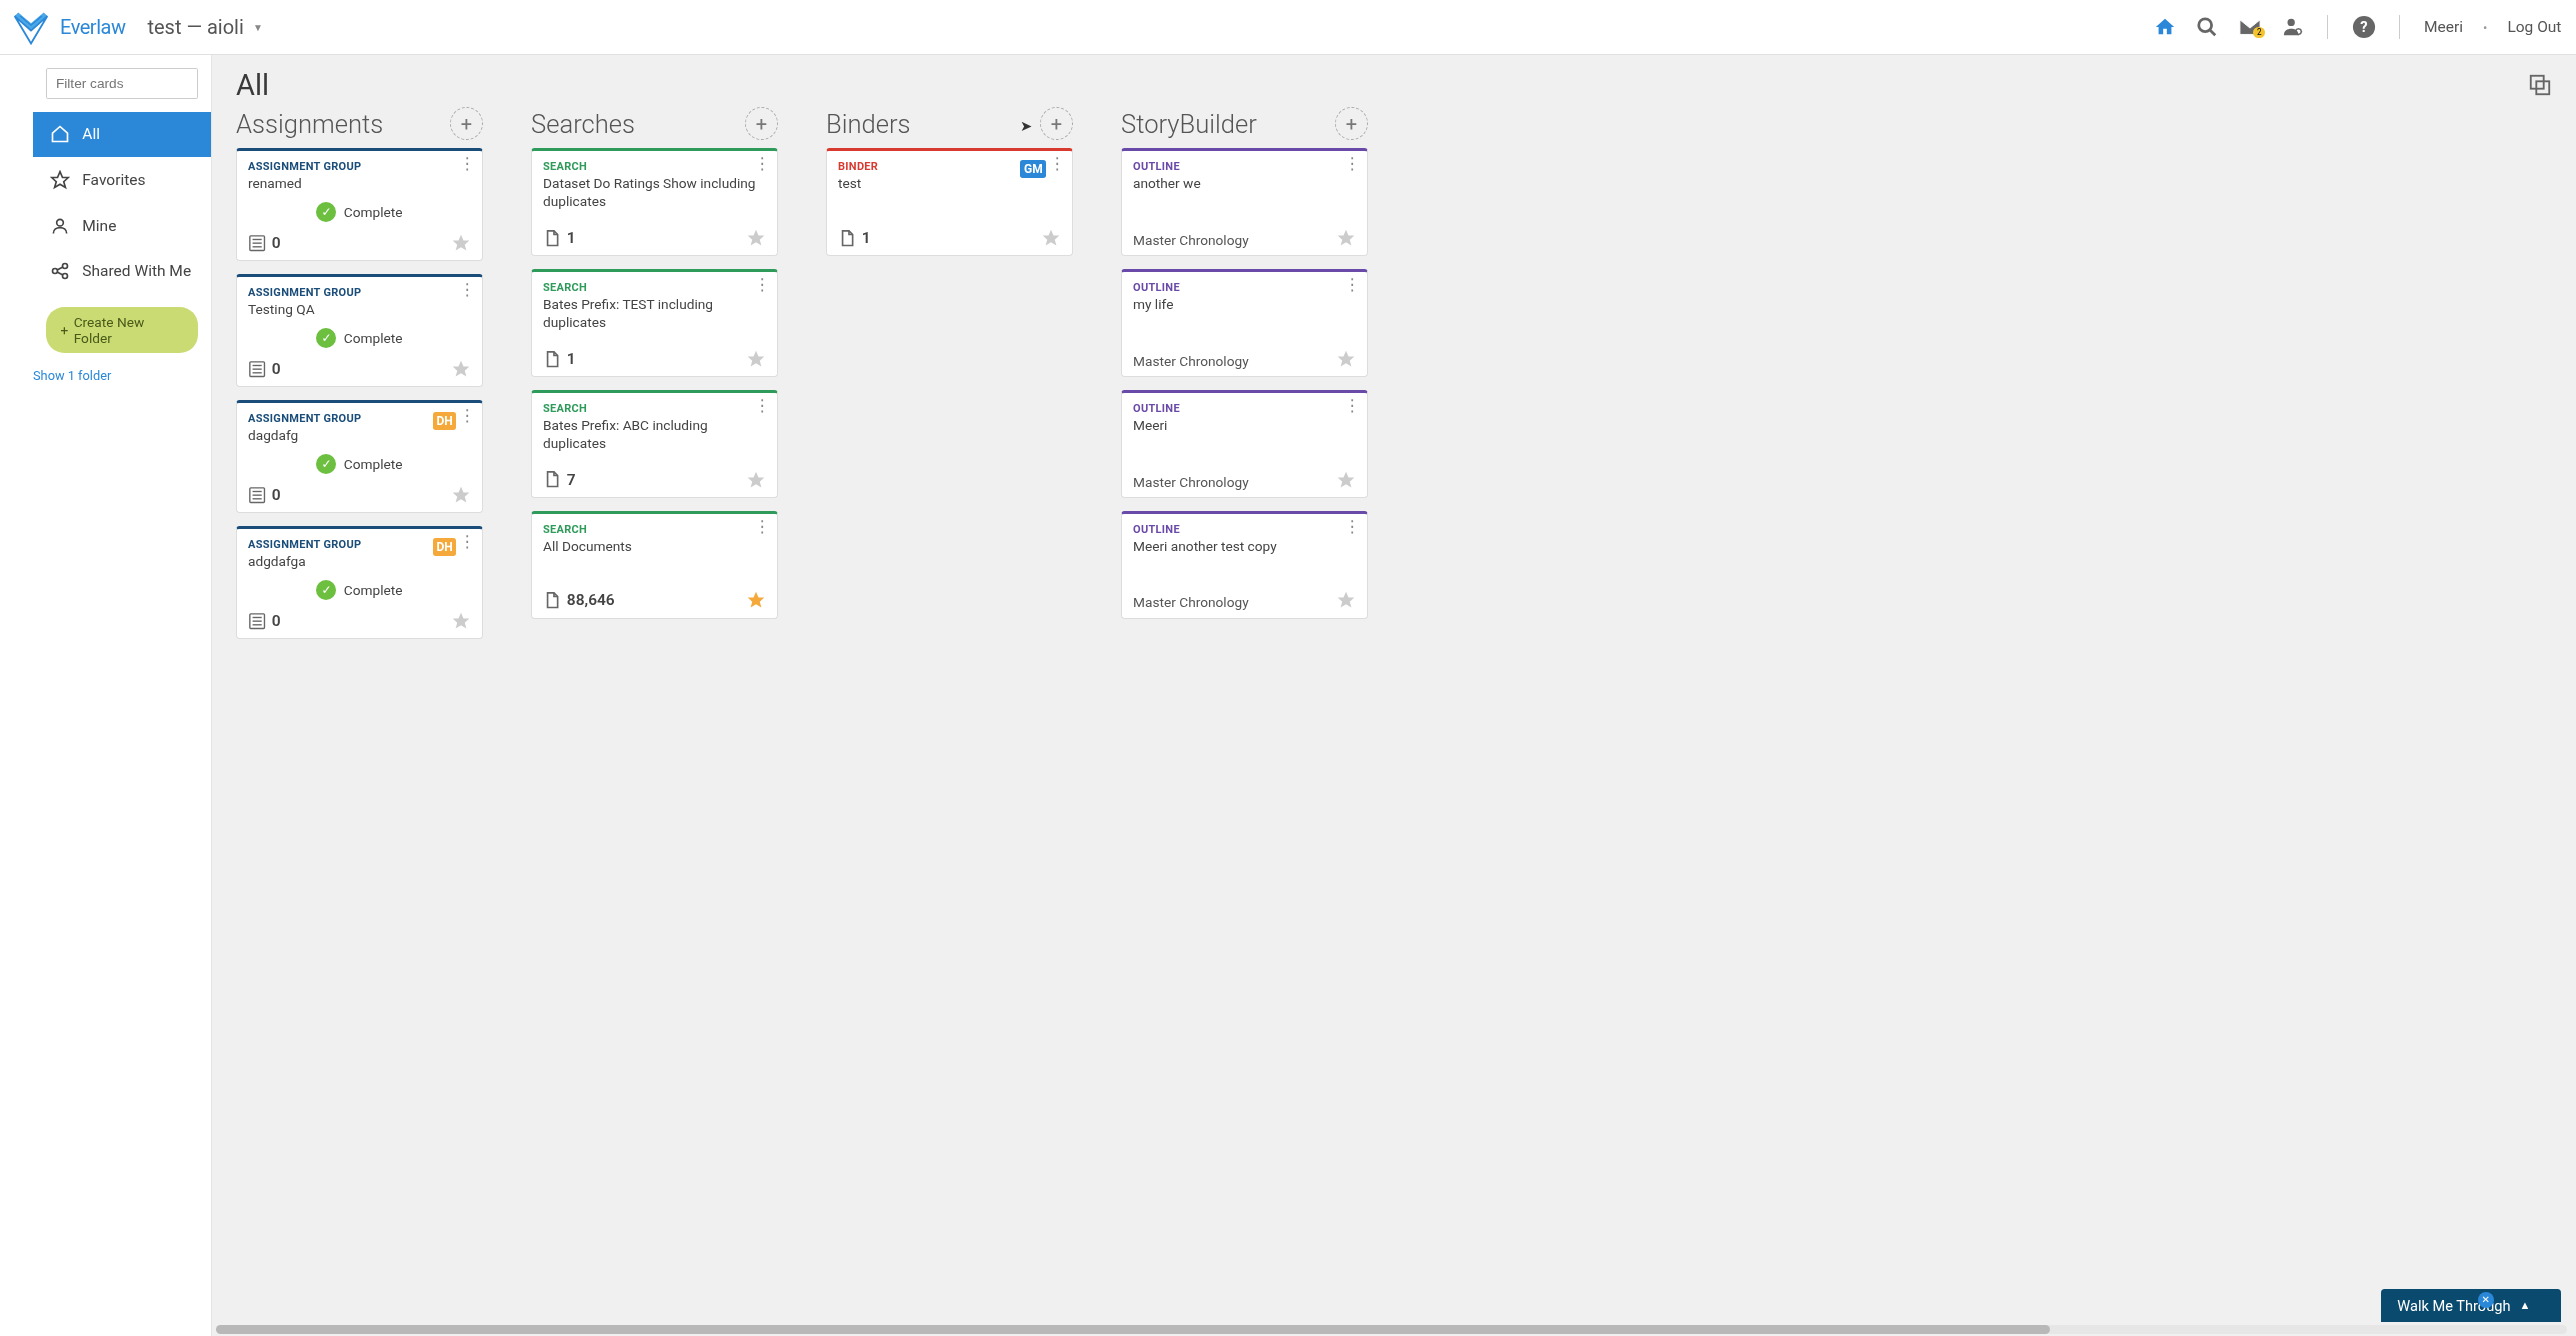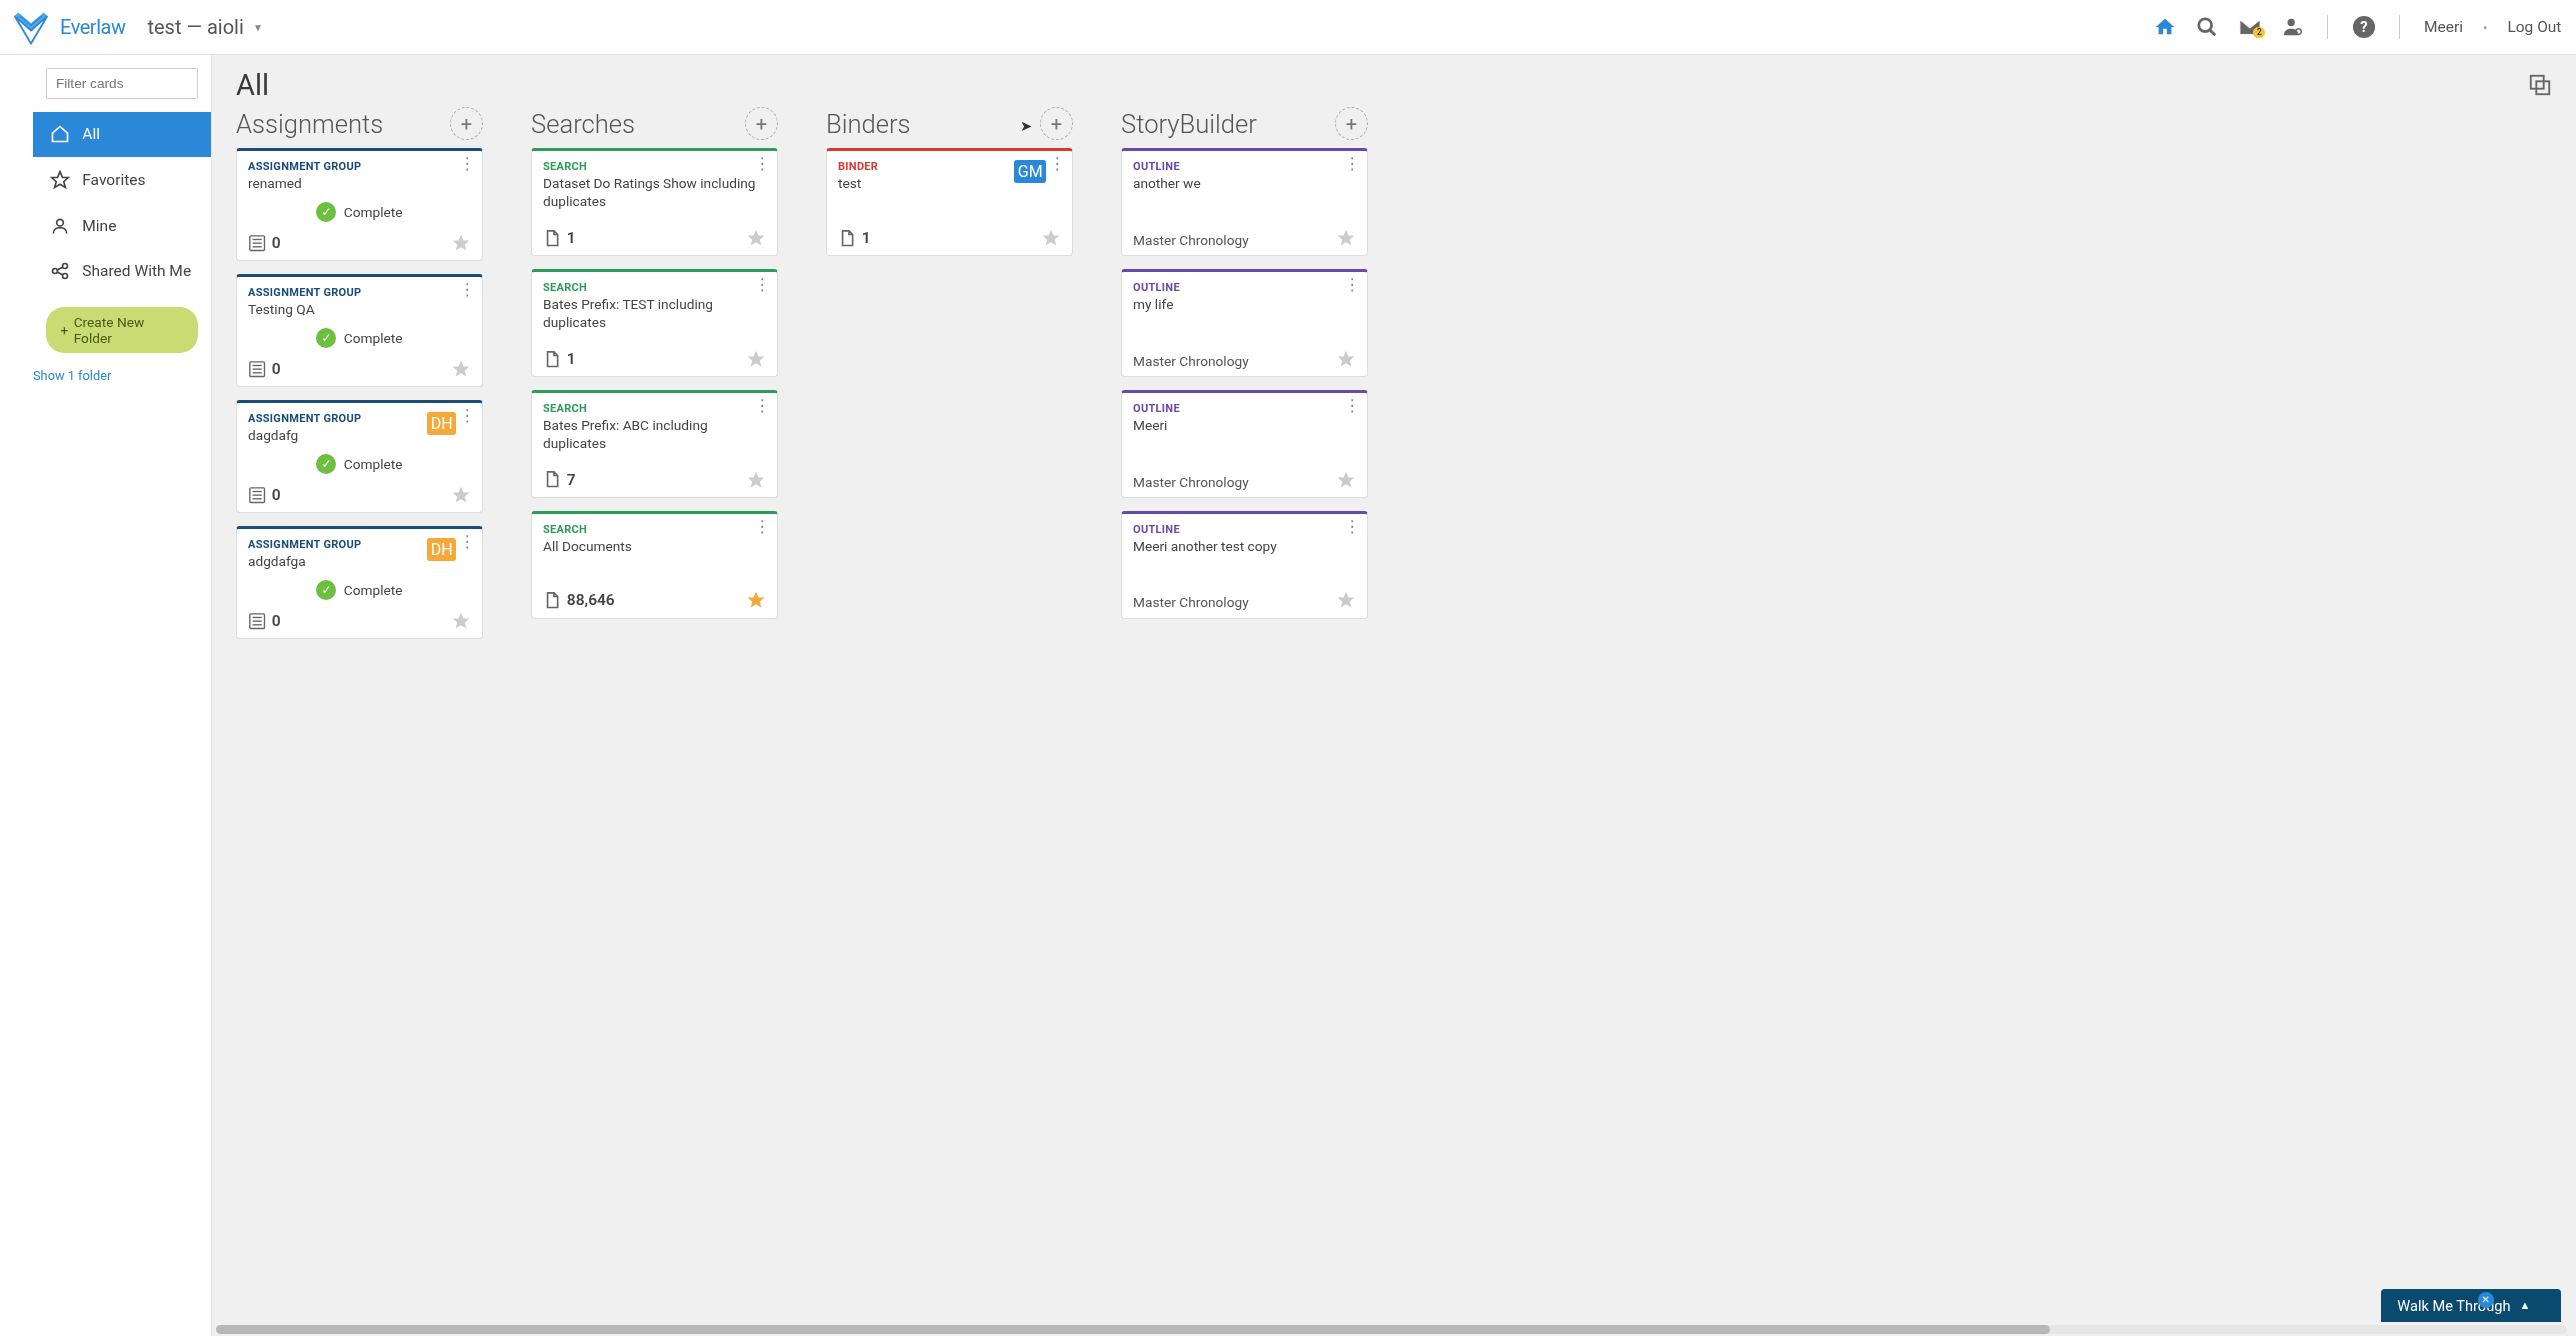--- a/index.html
+++ b/index.html
@@ -44,21 +44,21 @@
 .card.search { border-top-color: #2e9b5a; }
 .card.binder { border-top-color: #d93a2f; }
 .card.outline { border-top-color: #6a4aa8; }
 .card-type { font-size: 11px; font-weight: 700; letter-spacing: 0.3px; }
 .card.assignment .card-type { color: #1a4d7a; }
 .card.search .card-type { color: #2e9b5a; }
 .card.binder .card-type { color: #d93a2f; }
 .card.outline .card-type { color: #6a4aa8; }
 .card-name { font-size: 13.7px; color: #444; margin-top: 1.8px; line-height: 1.3; }
 .card-menu { position: absolute; top: 9.1px; right: 7.3px; color: #888; cursor: pointer; line-height: 0.5; font-size: 16.5px; letter-spacing: -0.9px; }
-.card-chip { position: absolute; top: 9.1px; right: 25.6px; background: #f4a93a; color: #fff; font-size: 16px; font-weight: 400; padding: 1.8px 3.7px; border-radius: 2.7px; }
+.card-chip { position: absolute; top: 9.1px; right: 25.6px; background: #f4a93a; color: #fff; font-size: 12px; font-weight: 700; padding: 1.8px 3.7px; border-radius: 2.7px; }
 .card-chip.blue { background: #2b88d8; }
 .card-status { display: flex; align-items: center; gap: 7.3px; margin: 9.1px 0 5.5px; justify-content: center; font-size: 13.7px; color: #444; }
 .check-circle { width: 20px; height: 20px; background: #6cbf3f; border-radius: 50%; display: flex; align-items: center; justify-content: center; color: #fff; font-size: 12px; }
 .card-footer { display: flex; align-items: center; justify-content: space-between; margin-top: auto; padding-top: 5.5px; }
 .card-count { display: flex; align-items: center; gap: 5.5px; font-size: 15.5px; font-weight: 600; color: #444; }
 .card-count .icon { color: #666; }
 .star { color: #ccc; cursor: pointer; }
 .star.fav { color: #f4a93a; }
 .card-sub { font-size: 13.7px; color: #555; margin-top: auto; }
 .cursor-ptr { position: absolute; left: 808px; top: 62px; font-size: 14.6px; pointer-events: none; }

